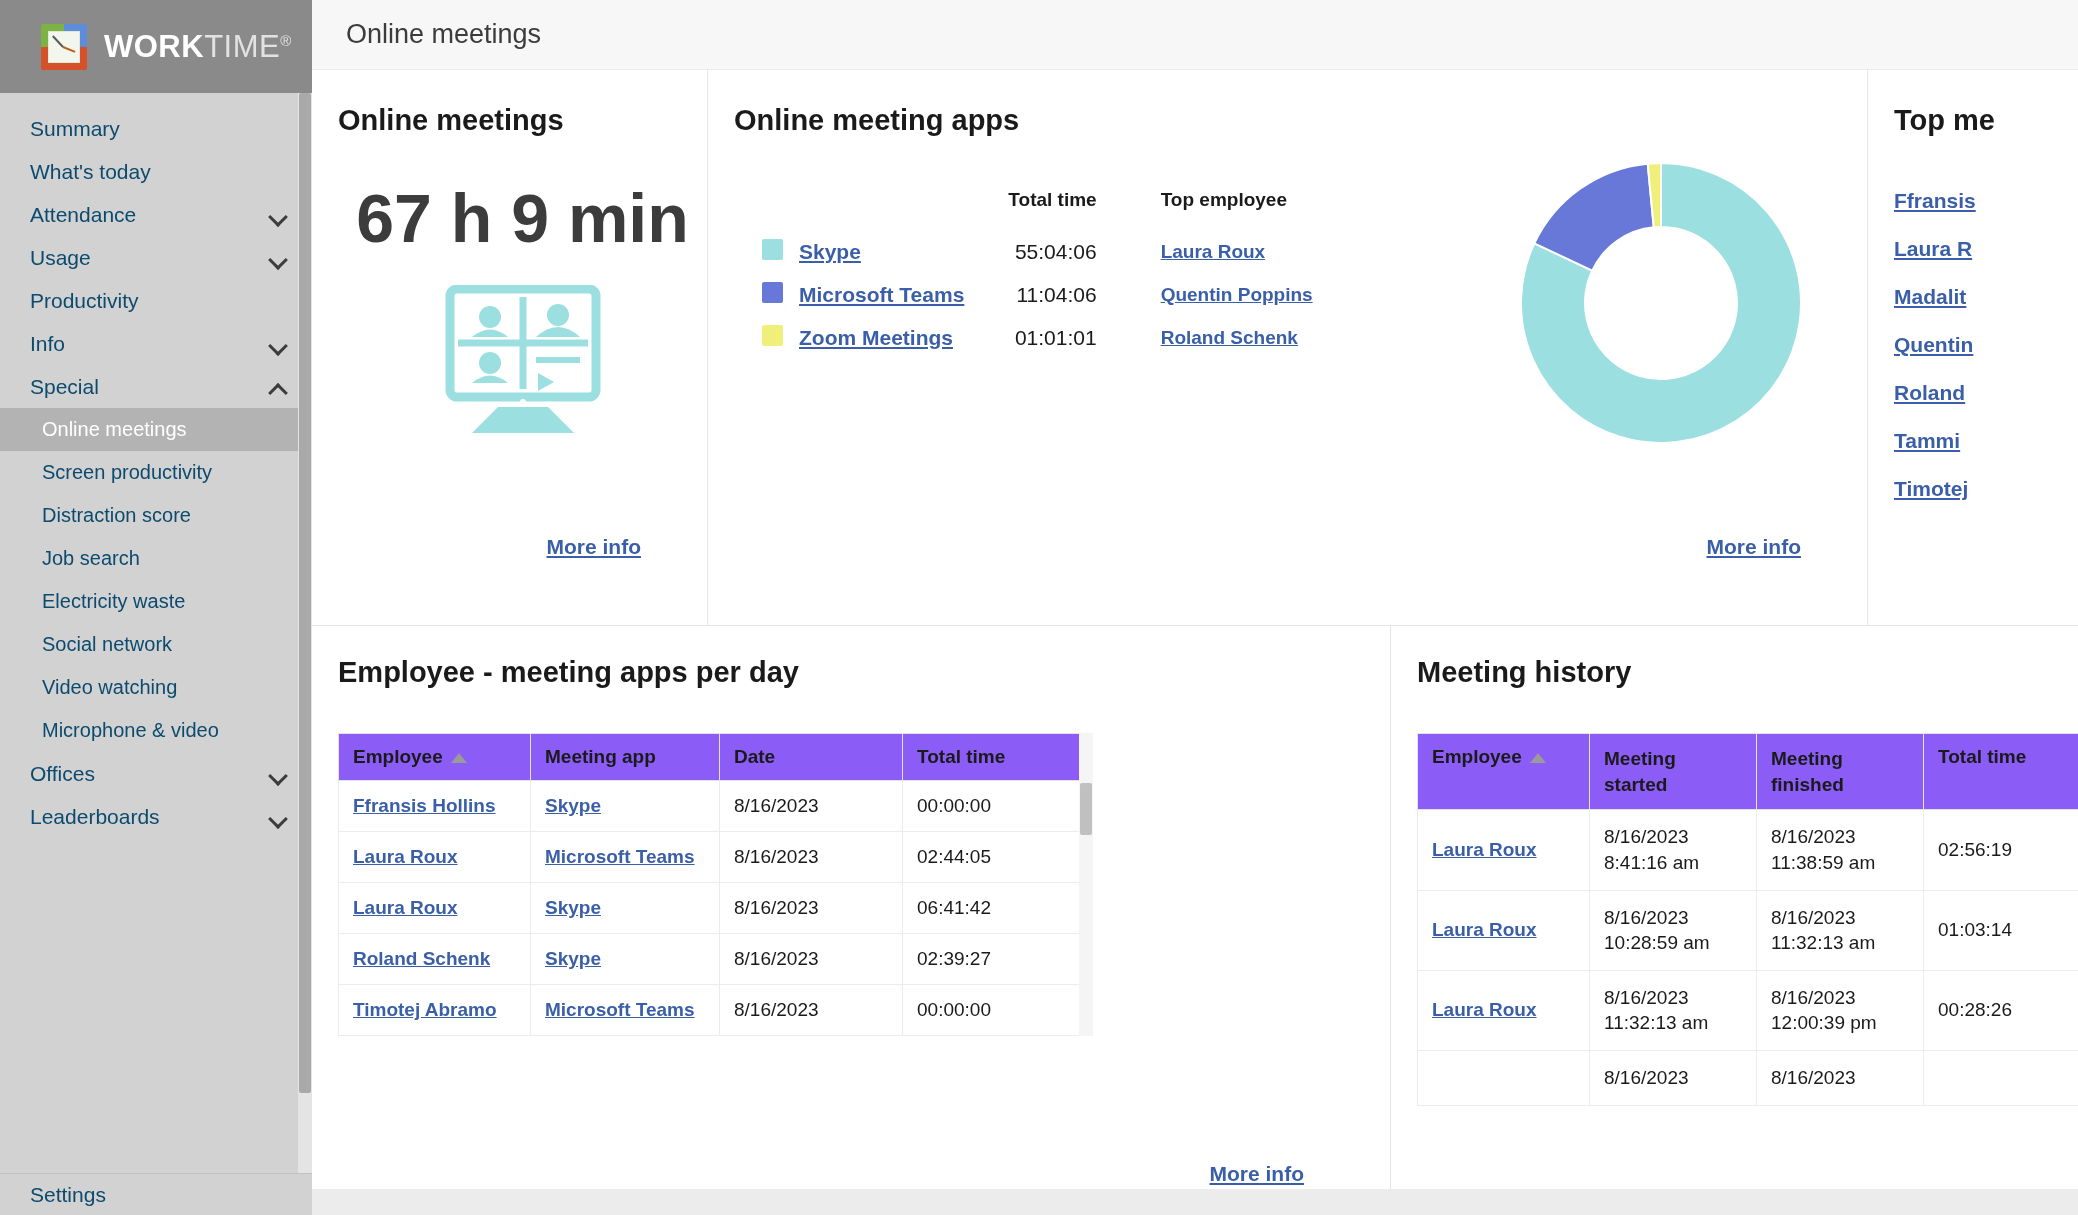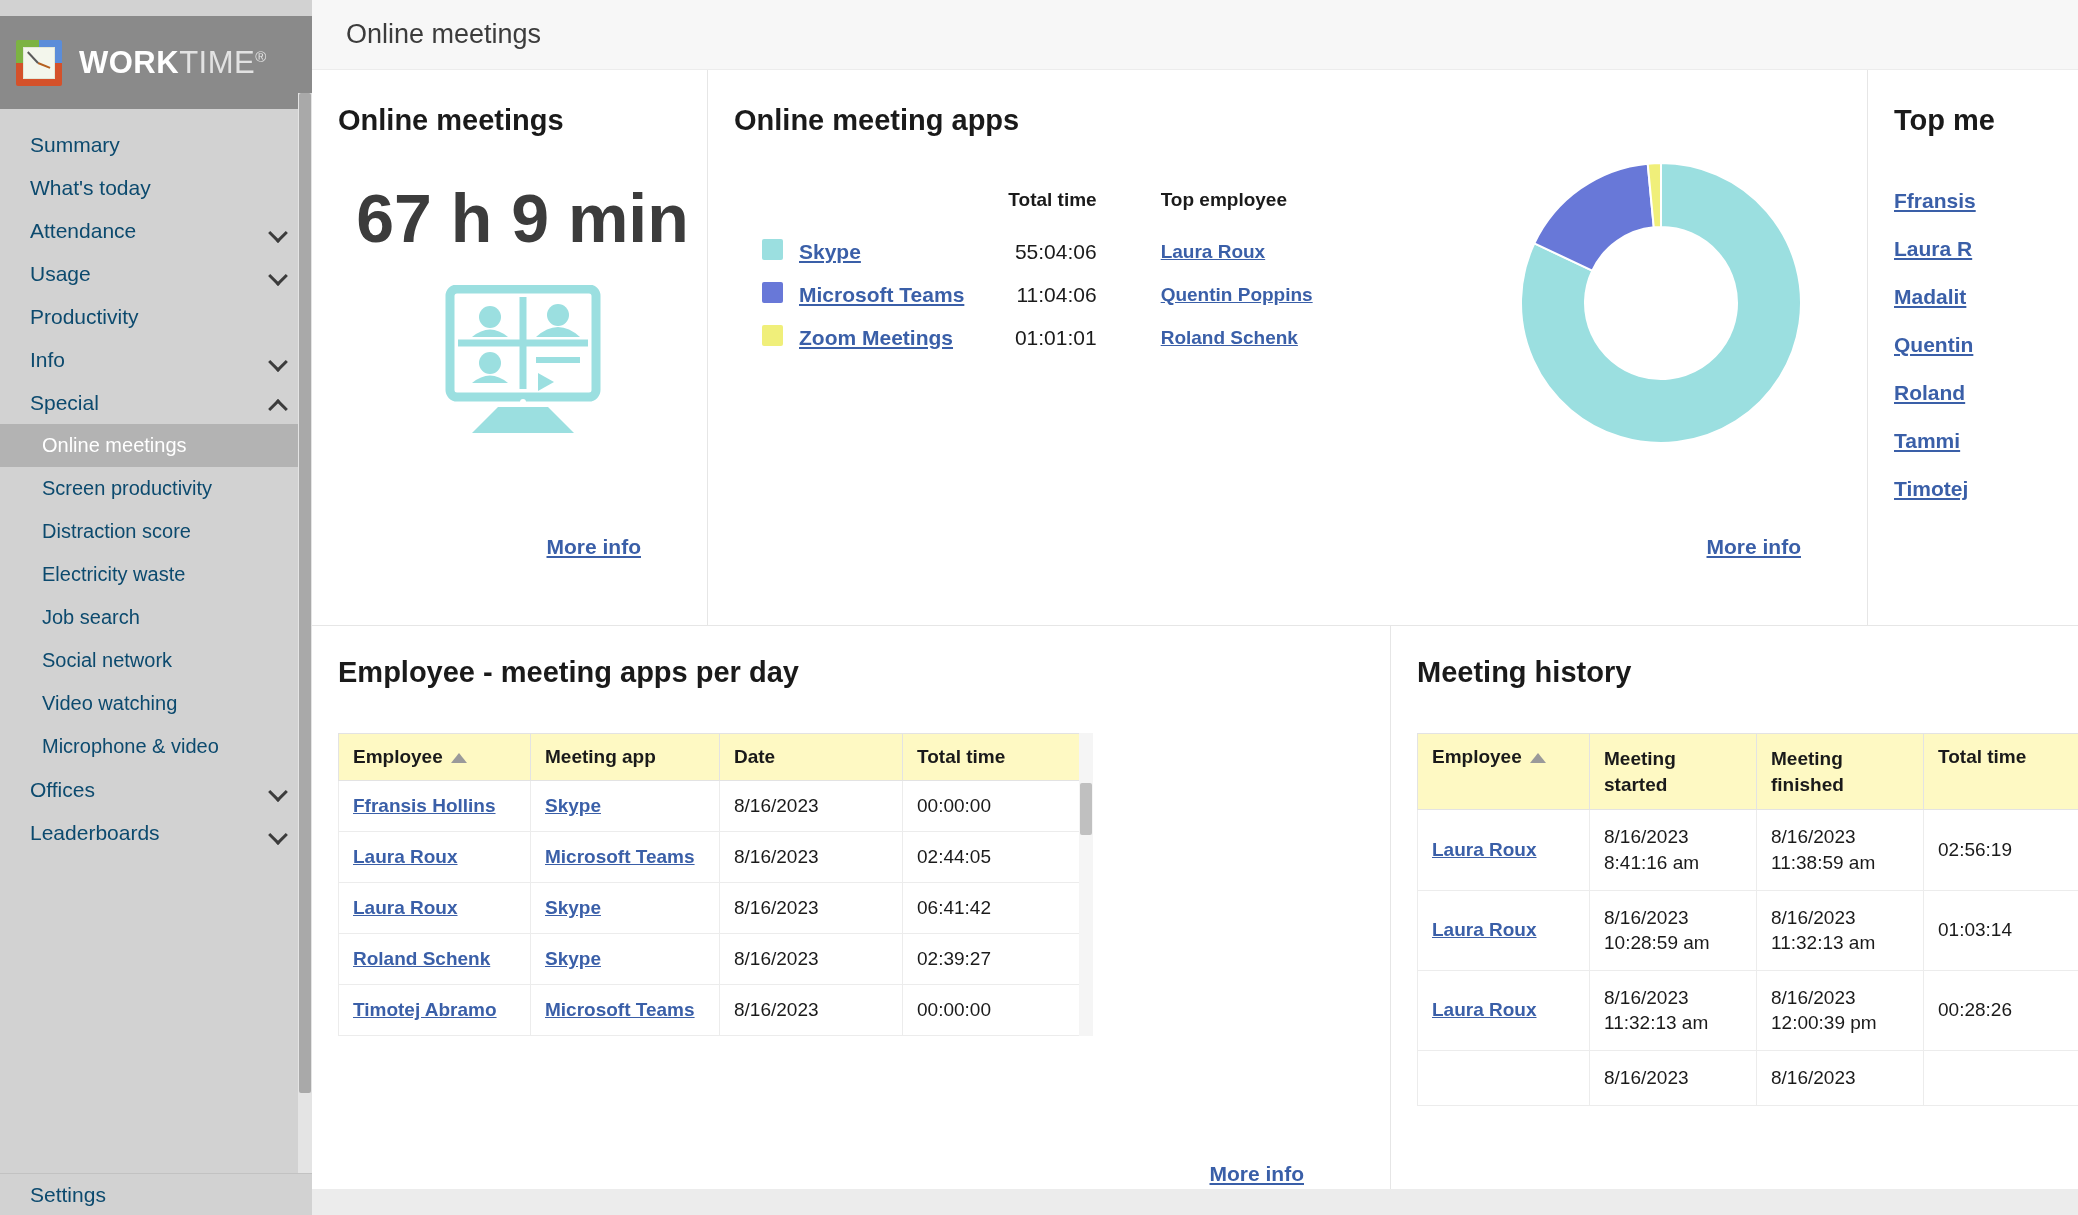--- a/index.html
+++ b/index.html
@@ -16,23 +16,22 @@
     width: 312px; height: 1215px;
     background: #d2d2d2;
     flex: 0 0 312px;
     position: relative;
     overflow: hidden;
   }
   .brand {
     height: 93px;
     background: #8a8a8a;
     display: flex; align-items: center;
-    padding-left: 16px;
+    padding-left: 41px;
     gap: 17px;
-    margin-top: 16px;
   }
   .logo {
     width: 46px; height: 46px;
     position: relative;
     display: grid;
     grid-template-columns: 1fr 1fr;
     grid-template-rows: 1fr 1fr;
     border-radius: 2px;
     overflow: hidden;
     flex: 0 0 46px;
@@ -150,21 +149,21 @@
   .top-list { margin-top: 52px; }
   .top-list .emp-link { display: block; margin-bottom: 24px; font-size: 21px; white-space: nowrap; }
 
   .row-bottom { display: flex; height: 588px; }
   .card-emp { flex: 0 0 1078px; padding: 30px 0 0 26px; position: relative; }
   .card-hist { flex: 1 1 auto; padding: 30px 0 0 26px; position: relative; min-width: 0; }
 
   .tbl-wrap { margin-top: 44px; position: relative; }
   table.data { border-collapse: collapse; table-layout: fixed; }
   table.data th {
-    background: #fef9c3; border: 1px solid #e3e3e3;
+    background: #8b5cf6; border: 1px solid #e3e3e3;
     font-size: 19px; font-weight: bold; color: #1a1a1a;
     text-align: left; padding: 12px 14px; vertical-align: top;
   }
   table.data td {
     border: 1px solid #ececec; font-size: 19px; color: #1a1a1a;
     padding: 14px; vertical-align: middle; white-space: nowrap;
   }
   table.data td .emp-link, table.data td .app-link { font-size: 19px; }
   .sort-caret {
     display: inline-block; width: 0; height: 0; margin-left: 8px;
@@ -242,24 +241,24 @@
       <div class="nav-item sub active">
         <span>Online meetings</span>
       </div>
       <div class="nav-item sub">
         <span>Screen productivity</span>
       </div>
       <div class="nav-item sub">
         <span>Distraction score</span>
       </div>
       <div class="nav-item sub">
+        <span>Job search</span>
+      </div>
+      <div class="nav-item sub">
         <span>Electricity waste</span>
-      </div>
-      <div class="nav-item sub">
-        <span>Job search</span>
       </div>
       <div class="nav-item sub">
         <span>Social network</span>
       </div>
       <div class="nav-item sub">
         <span>Video watching</span>
       </div>
       <div class="nav-item sub">
         <span>Microphone &amp; video</span>
       </div>

